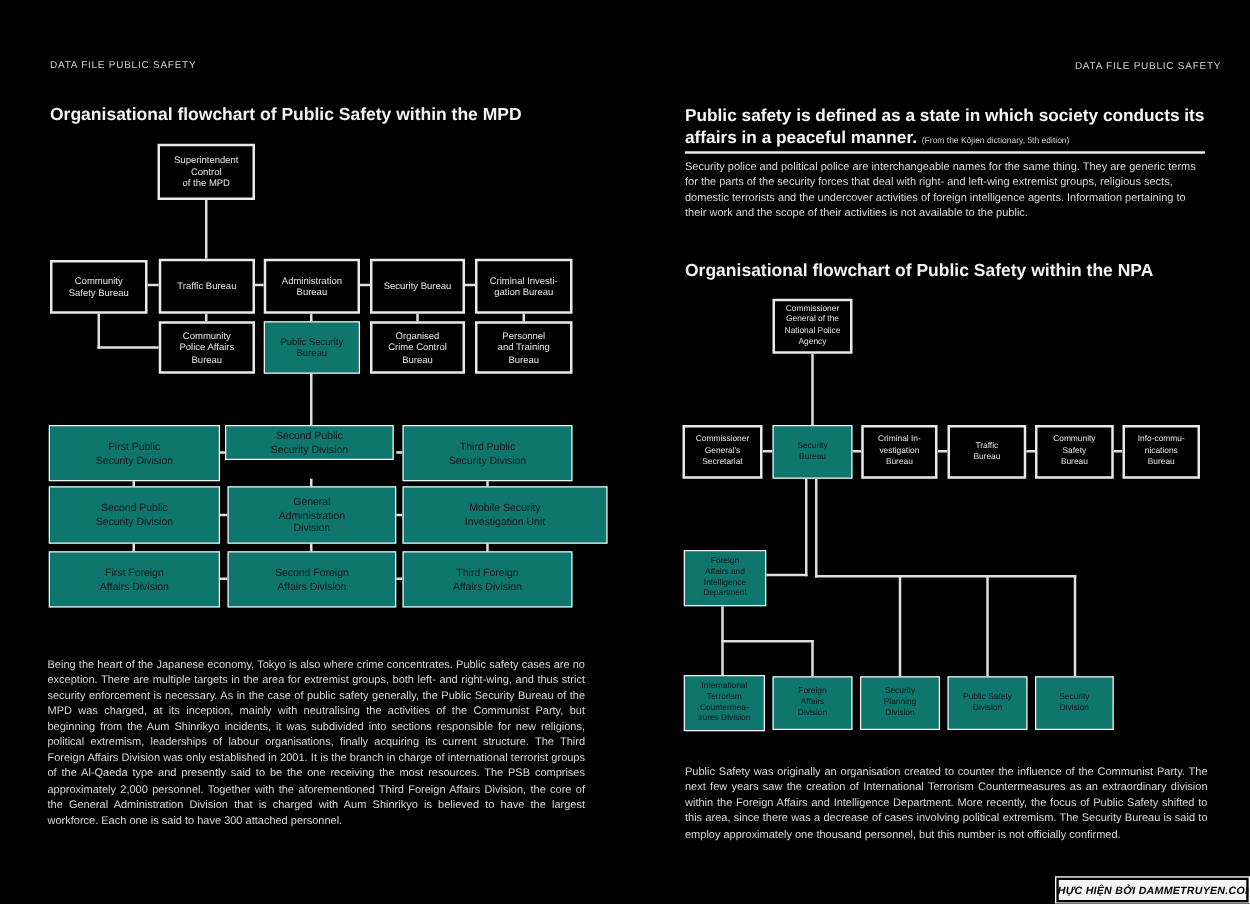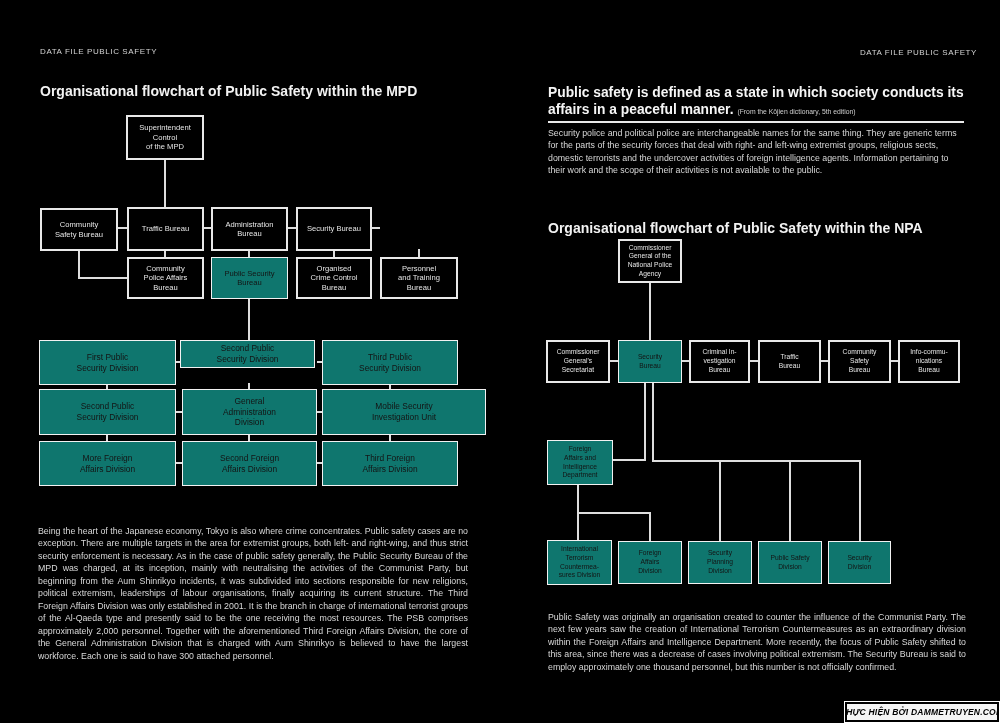--- a/index.html
+++ b/index.html
@@ -67,20 +67,22 @@
 
   <div class="node nbox mpd-f" style="left:126px;top:115px;width:78px;height:45px;">Superintendent
 Control
 of the MPD</div>
   <div class="node nbox mpd-f" style="left:40px;top:208px;width:78px;height:43px;">Community
 Safety Bureau</div>
   <div class="node nbox mpd-f" style="left:127px;top:207px;width:77px;height:44px;">Traffic Bureau</div>
   <div class="node nbox mpd-f" style="left:211px;top:207px;width:77px;height:44px;">Administration
 Bureau</div>
   <div class="node nbox mpd-f" style="left:296px;top:207px;width:76px;height:44px;">Security Bureau</div>
+  <div class="node nbox mpd-f" style="left:380px;top:207px;width:78px;height:44px;">Criminal Investi-
+gation Bureau</div>
   <div class="node nbox mpd-f" style="left:127px;top:257px;width:77px;height:42px;">Community
 Police Affairs
 Bureau</div>
   <div class="node wbox mpd-f" style="left:211px;top:257px;width:77px;height:42px;">Public Security
 Bureau</div>
   <div class="node nbox mpd-f" style="left:296px;top:257px;width:76px;height:42px;">Organised
 Crime Control
 Bureau</div>
   <div class="node nbox mpd-f" style="left:380px;top:257px;width:78px;height:42px;">Personnel
 and Training
@@ -91,39 +93,39 @@
 Security Division</div>
   <div class="node wbox grid-f" style="left:322px;top:340px;width:136px;height:45px;">Third Public
 Security Division</div>
   <div class="node wbox grid-f" style="left:39px;top:389px;width:137px;height:46px;">Second Public
 Security Division</div>
   <div class="node wbox grid-f" style="left:182px;top:389px;width:135px;height:46px;">General
 Administration
 Division</div>
   <div class="node wbox grid-f" style="left:322px;top:389px;width:164px;height:46px;">Mobile Security
 Investigation Unit</div>
-  <div class="node wbox grid-f" style="left:39px;top:441px;width:137px;height:45px;">More Foreign
+  <div class="node wbox grid-f" style="left:39px;top:441px;width:137px;height:45px;">First Foreign
 Affairs Division</div>
   <div class="node wbox grid-f" style="left:182px;top:441px;width:135px;height:45px;">Second Foreign
 Affairs Division</div>
   <div class="node wbox grid-f" style="left:322px;top:441px;width:136px;height:45px;">Third Foreign
 Affairs Division</div>
 
   <div class="bodytext" style="left:38px;top:525px;width:430px;">Being the heart of the Japanese economy, Tokyo is also where crime concentrates. Public safety cases are no exception. There are multiple targets in the area for extremist groups, both left- and right-wing, and thus strict security enforcement is necessary. As in the case of public safety generally, the Public Security Bureau of the MPD was charged, at its inception, mainly with neutralising the activities of the Communist Party, but beginning from the Aum Shinrikyo incidents, it was subdivided into sections responsible for new religions, political extremism, leaderships of labour organisations, finally acquiring its current structure. The Third Foreign Affairs Division was only established in 2001. It is the branch in charge of international terrorist groups of the Al-Qaeda type and presently said to be the one receiving the most resources. The PSB comprises approximately 2,000 personnel. Together with the aforementioned Third Foreign Affairs Division, the core of the General Administration Division that is charged with Aum Shinrikyo is believed to have the largest workforce. Each one is said to have 300 attached personnel.</div>
 
   <div class="datafile" style="left:700px;top:48px;width:277px;text-align:right;">DATA FILE PUBLIC SAFETY</div>
 
   <div class="bigheading" style="left:548px;top:85px;width:432px;">
     <span>Public safety is defined as a state in which society conducts its affairs in a peaceful manner.</span>
     <span class="headnote">(From the Kōjien dictionary, 5th edition)</span>
   </div>
   <div class="rule" style="left:548px;top:121px;width:416px;height:2px;"></div>
   <div class="bodytext" style="left:548px;top:127px;width:420px;text-align:left;">Security police and political police are interchangeable names for the same thing. They are generic terms for the parts of the security forces that deal with right- and left-wing extremist groups, religious sects, domestic terrorists and the undercover activities of foreign intelligence agents. Information pertaining to their work and the scope of their activities is not available to the public.</div>
 
-  <div class="charttitle" style="left:548px;top:220px;">Organisational flowchart of Public Safety within the NPA</div>
+  <div class="charttitle" style="left:548px;top:208px;">Organisational flowchart of Public Safety within the NPA</div>
 
   <div class="vline" style="left:649px;top:283px;width:2px;height:57px;"></div>
   <div class="hline" style="left:610px;top:360px;width:8px;height:2px;"></div>
   <div class="hline" style="left:682px;top:360px;width:7px;height:2px;"></div>
   <div class="hline" style="left:750px;top:360px;width:8px;height:2px;"></div>
   <div class="hline" style="left:821px;top:360px;width:7px;height:2px;"></div>
   <div class="hline" style="left:891px;top:360px;width:7px;height:2px;"></div>
   <div class="vline" style="left:644px;top:383px;width:2px;height:78px;"></div>
   <div class="vline" style="left:652px;top:383px;width:2px;height:79px;"></div>
   <div class="hline" style="left:613px;top:459px;width:33px;height:2px;"></div>

